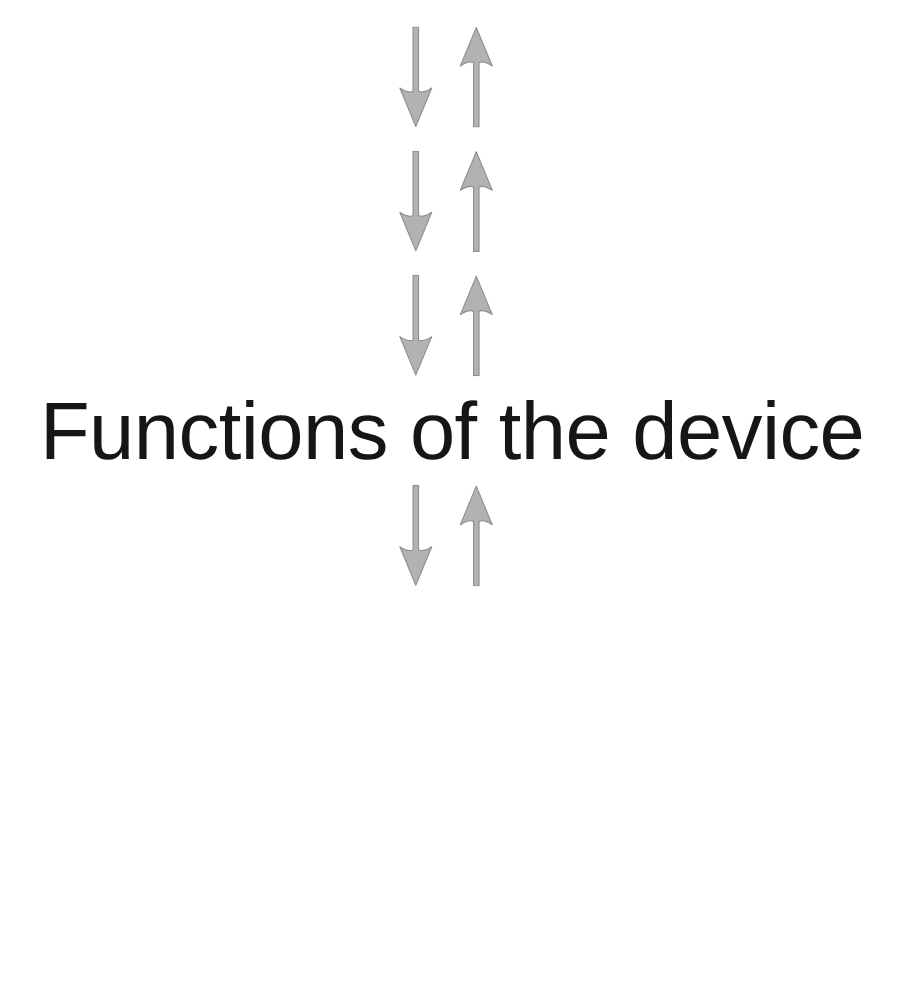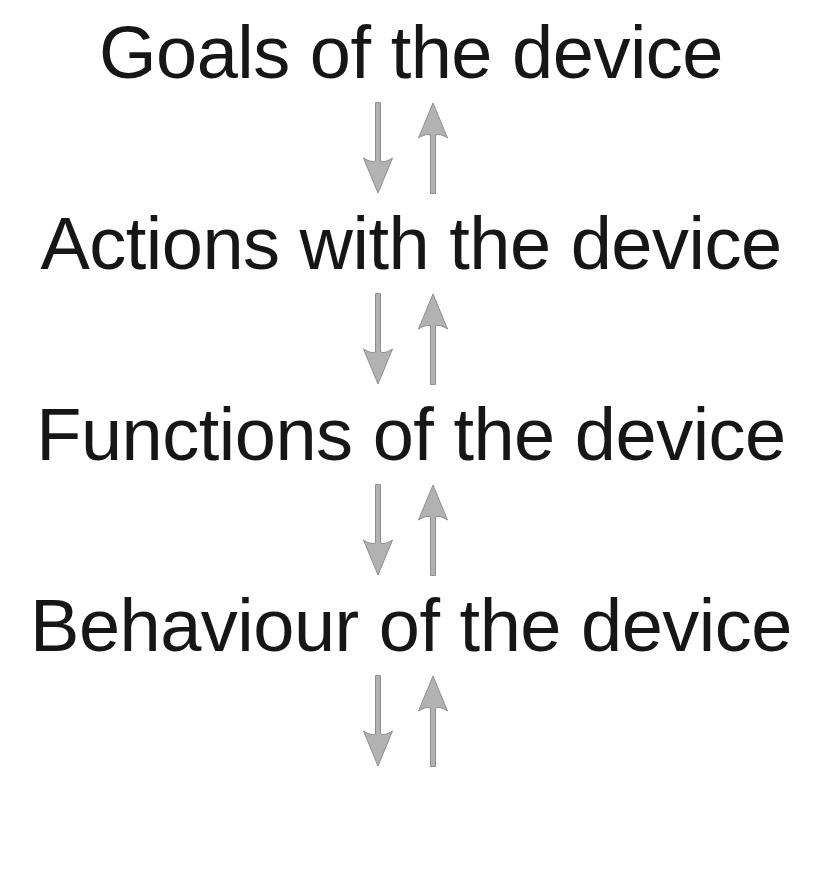--- a/index.html
+++ b/index.html
@@ -38,32 +38,40 @@
   }
   .arrow-svg {
     display: block;
   }
 </style>
 </head>
 <body>
 
 <div class="diagram">
 
-  <div class="level">Goals of the device</div>
 
   <div class="connector">
     <svg class="arrow-svg" width="32" height="92" viewBox="0 0 32 92">
       <path d="M13.5 0.5 L18.5 0.5 L18.5 59 Q23 61 30.5 56 L16 91 L1.5 56 Q9 61 13.5 59 Z" fill="#b2b2b2" stroke="#8e8e8e" stroke-width="1" stroke-linejoin="round"></path>
     </svg>
     <svg class="arrow-svg" width="32" height="92" viewBox="0 0 32 92">
       <path d="M13.5 91.5 L13.5 33 Q9 31 1.5 36 L16 1 L30.5 36 Q23 31 18.5 33 L18.5 91.5 Z" fill="#b2b2b2" stroke="#8e8e8e" stroke-width="1" stroke-linejoin="round"></path>
     </svg>
   </div>
 
-  <div class="level">Actions with the device</div>
+
+  <div class="connector">
+    <svg class="arrow-svg" width="32" height="92" viewBox="0 0 32 92">
+      <path d="M13.5 0.5 L18.5 0.5 L18.5 59 Q23 61 30.5 56 L16 91 L1.5 56 Q9 61 13.5 59 Z" fill="#b2b2b2" stroke="#8e8e8e" stroke-width="1" stroke-linejoin="round"></path>
+    </svg>
+    <svg class="arrow-svg" width="32" height="92" viewBox="0 0 32 92">
+      <path d="M13.5 91.5 L13.5 33 Q9 31 1.5 36 L16 1 L30.5 36 Q23 31 18.5 33 L18.5 91.5 Z" fill="#b2b2b2" stroke="#8e8e8e" stroke-width="1" stroke-linejoin="round"></path>
+    </svg>
+  </div>
+
 
   <div class="connector">
     <svg class="arrow-svg" width="32" height="92" viewBox="0 0 32 92">
       <path d="M13.5 0.5 L18.5 0.5 L18.5 59 Q23 61 30.5 56 L16 91 L1.5 56 Q9 61 13.5 59 Z" fill="#b2b2b2" stroke="#8e8e8e" stroke-width="1" stroke-linejoin="round"></path>
     </svg>
     <svg class="arrow-svg" width="32" height="92" viewBox="0 0 32 92">
       <path d="M13.5 91.5 L13.5 33 Q9 31 1.5 36 L16 1 L30.5 36 Q23 31 18.5 33 L18.5 91.5 Z" fill="#b2b2b2" stroke="#8e8e8e" stroke-width="1" stroke-linejoin="round"></path>
     </svg>
   </div>
 
@@ -71,25 +79,14 @@
 
   <div class="connector">
     <svg class="arrow-svg" width="32" height="92" viewBox="0 0 32 92">
       <path d="M13.5 0.5 L18.5 0.5 L18.5 59 Q23 61 30.5 56 L16 91 L1.5 56 Q9 61 13.5 59 Z" fill="#b2b2b2" stroke="#8e8e8e" stroke-width="1" stroke-linejoin="round"></path>
     </svg>
     <svg class="arrow-svg" width="32" height="92" viewBox="0 0 32 92">
       <path d="M13.5 91.5 L13.5 33 Q9 31 1.5 36 L16 1 L30.5 36 Q23 31 18.5 33 L18.5 91.5 Z" fill="#b2b2b2" stroke="#8e8e8e" stroke-width="1" stroke-linejoin="round"></path>
     </svg>
   </div>
 
-  <div class="level">Behaviour of the device</div>
-
-  <div class="connector">
-    <svg class="arrow-svg" width="32" height="92" viewBox="0 0 32 92">
-      <path d="M13.5 0.5 L18.5 0.5 L18.5 59 Q23 61 30.5 56 L16 91 L1.5 56 Q9 61 13.5 59 Z" fill="#b2b2b2" stroke="#8e8e8e" stroke-width="1" stroke-linejoin="round"></path>
-    </svg>
-    <svg class="arrow-svg" width="32" height="92" viewBox="0 0 32 92">
-      <path d="M13.5 91.5 L13.5 33 Q9 31 1.5 36 L16 1 L30.5 36 Q23 31 18.5 33 L18.5 91.5 Z" fill="#b2b2b2" stroke="#8e8e8e" stroke-width="1" stroke-linejoin="round"></path>
-    </svg>
-  </div>
-
 
 </div>
 
 </body></html>

